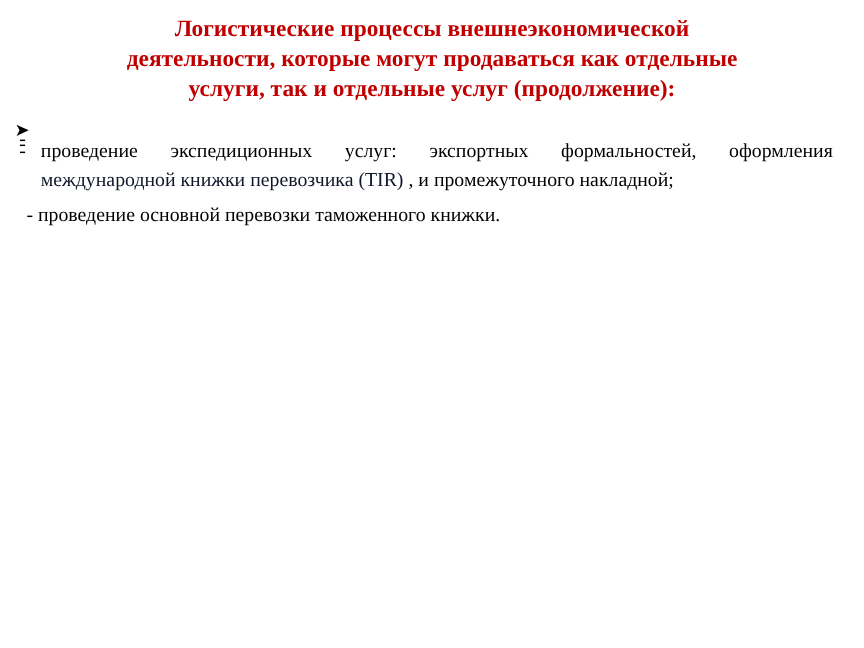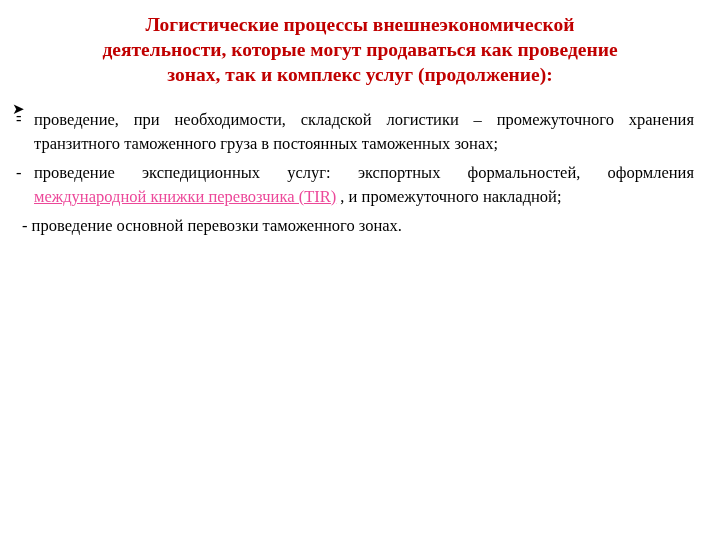--- a/index.html
+++ b/index.html
@@ -70,60 +70,58 @@
   .para .dash-glyph {
     position: absolute;
     left: 4px;
     top: 0;
   }
   .para.no-indent {
     padding-left: 10px;
     padding-right: 18px;
   }
   .red-underline {
-    color: #ec4899;
-    text-decoration: underline;
+    color: #0f172a;
   }
   .spacer-sm { height: 4px; }
 </style>
 </head>
 <body>
 
 <div class="slide">
 
   <div class="title-block">
     <span class="title-line">Логистические процессы внешнеэкономической</span>
-    <span class="title-line">деятельности, которые могут продаваться как проведение</span>
-    <span class="title-line">зонах, так и комплекс услуг (продолжение):</span>
+    <span class="title-line">деятельности, которые могут продаваться как отдельные</span>
+    <span class="title-line">услуги, так и отдельные услуг (продолжение):</span>
   </div>
 
   <div class="body-block">
 
     <div class="bullet-arrow">
       <span class="arrow-glyph">➤</span>
     </div>
 
     <div class="para">
       <span class="dash-glyph">-</span>
     </div>
 
     <div class="spacer-sm"></div>
 
     <div class="para">
       <span class="dash-glyph">-</span>
-      <span>проведение, при необходимости, складской логистики – промежуточного хранения транзитного таможенного груза в постоянных таможенных зонах;</span>
     </div>
 
     <div class="spacer-sm"></div>
 
     <div class="para">
       <span class="dash-glyph">-</span>
       <span>проведение экспедиционных услуг: экспортных формальностей, оформления </span><span class="red-underline">международной книжки перевозчика (TIR)</span><span> , и промежуточного накладной;</span>
     </div>
 
     <div class="spacer-sm"></div>
 
     <div class="para no-indent">
-      <span>- проведение основной перевозки таможенного зонах.</span>
+      <span>- проведение основной перевозки таможенного книжки.</span>
     </div>
 
   </div>
 </div>
 
 </body></html>

